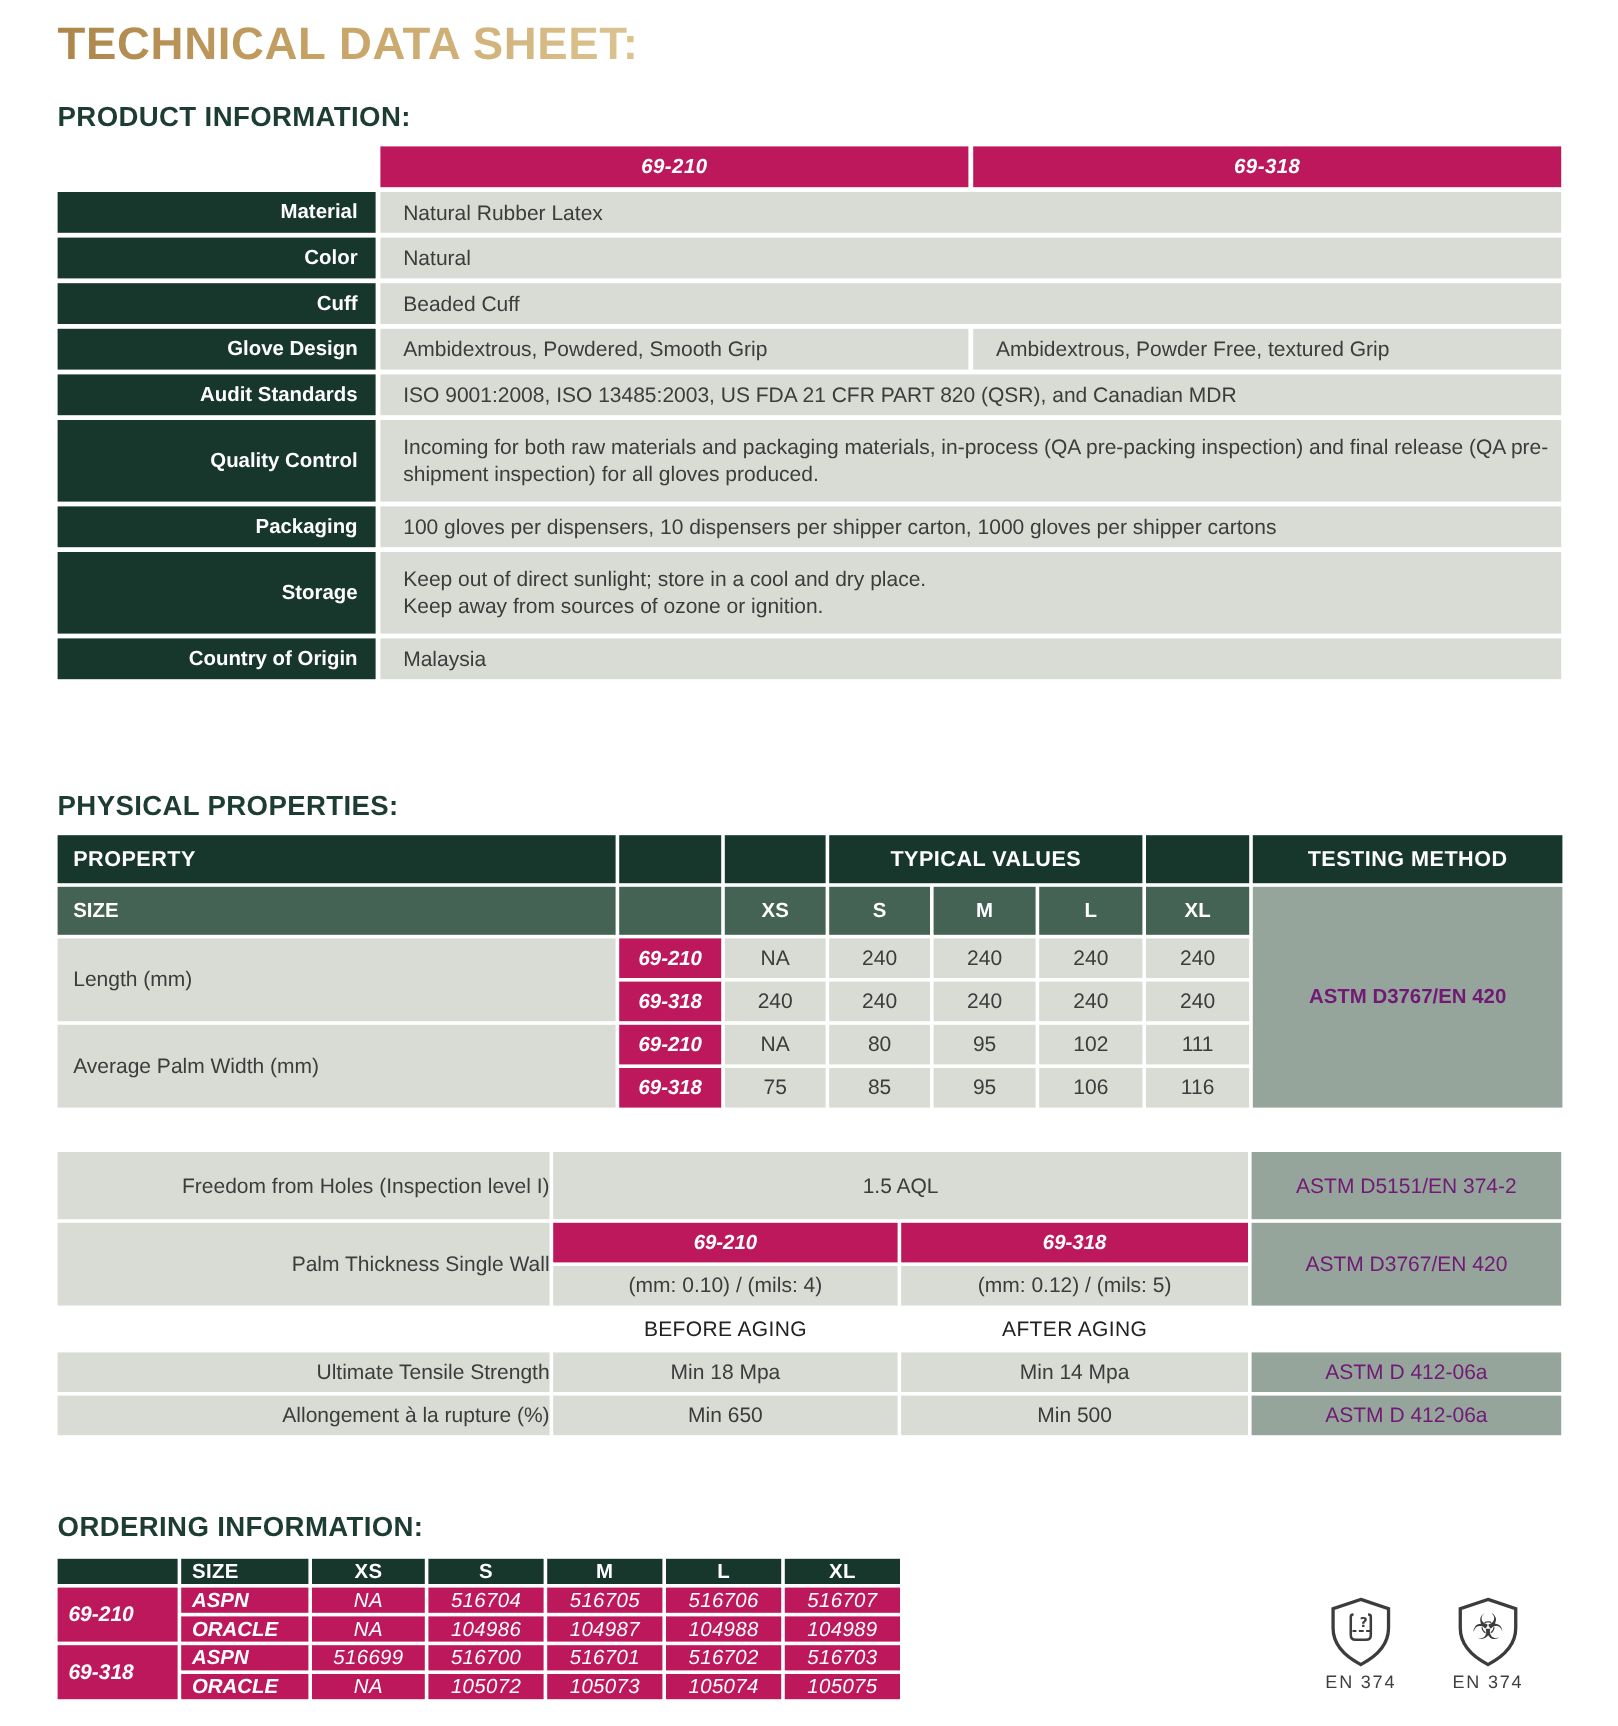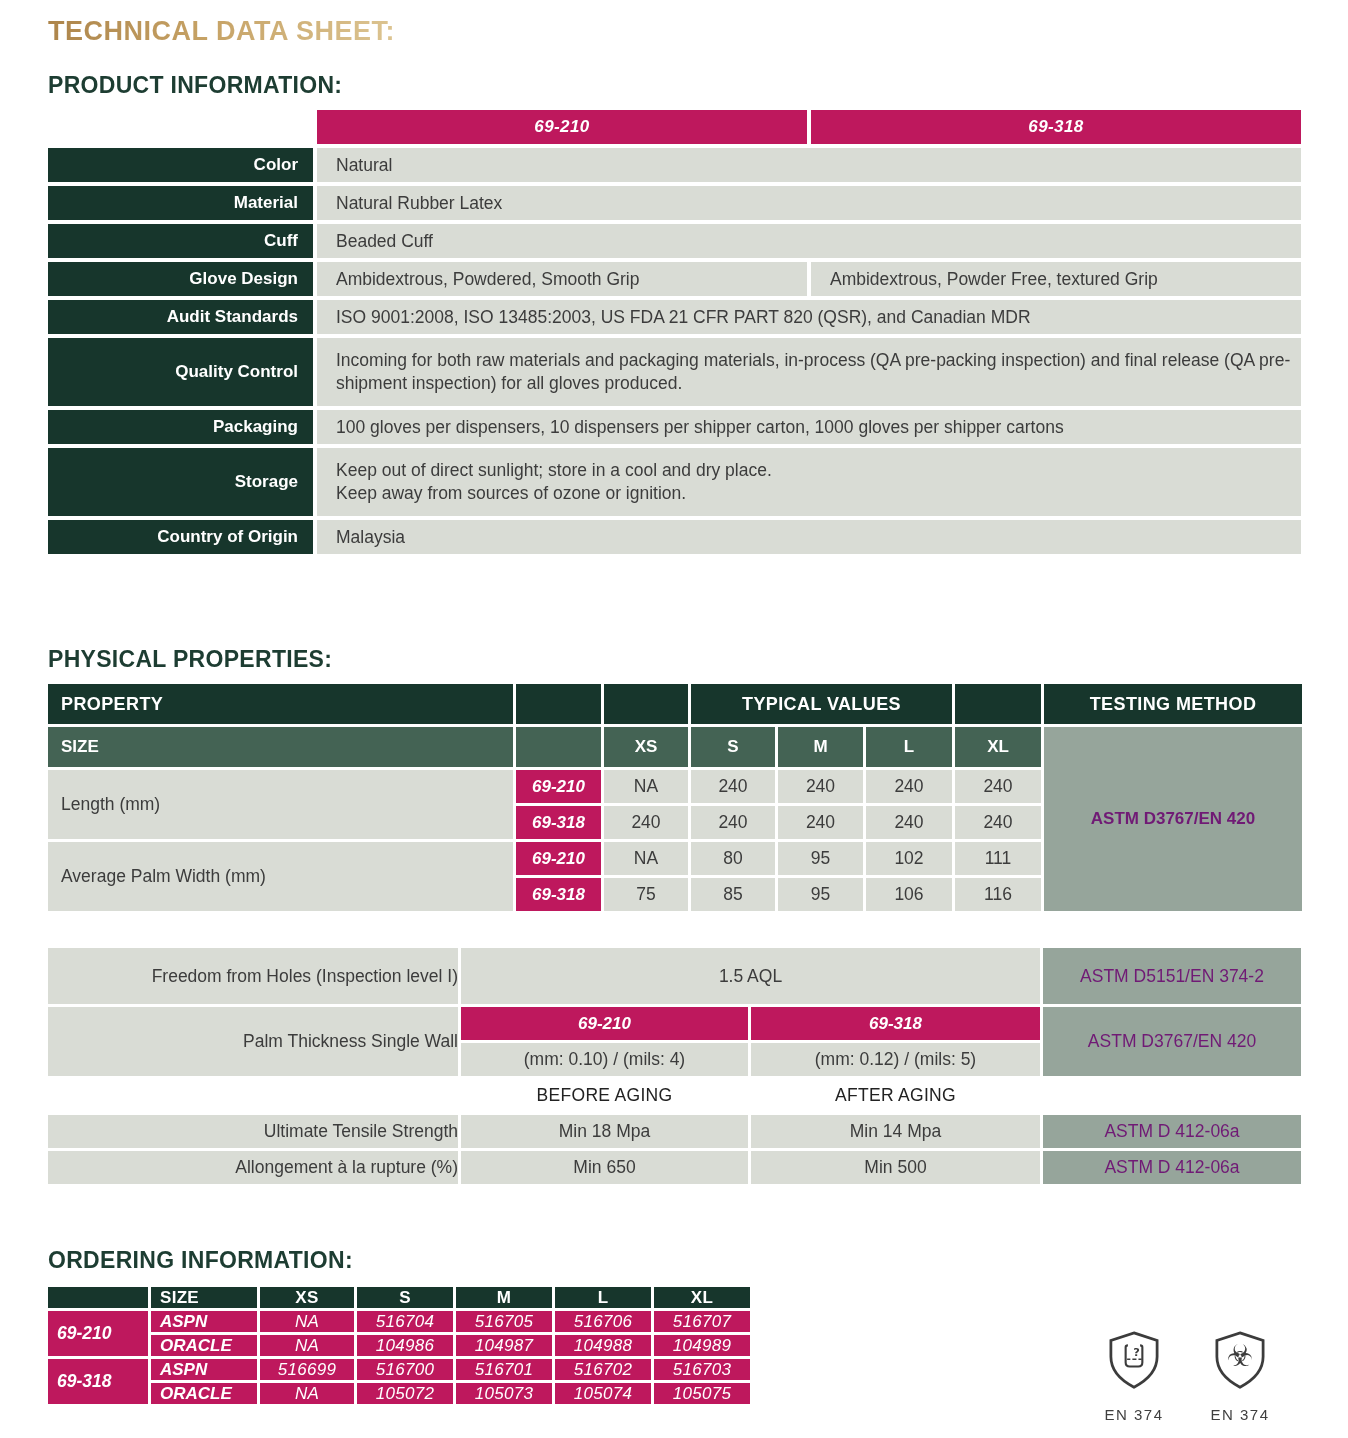--- a/index.html
+++ b/index.html
@@ -9,21 +9,21 @@
     width: 1348px;
     height: 1438px;
     background: #ffffff;
     font-family: "Liberation Sans", "DejaVu Sans", sans-serif;
     color: #3c3c3c;
     overflow: hidden;
   }
   
   .title {
     margin: 16px 0 0 48px;
-    font-size: 27px;
+    font-size: 38px;
     font-weight: bold;
     letter-spacing: 0.5px;
     color: #bd9758;
   }
   @supports ((-webkit-background-clip: text) or (background-clip: text)) {
     .title {
       background: linear-gradient(90deg, #ad854b 0%, #c6a265 45%, #dcc491 100%);
       -webkit-background-clip: text;
       background-clip: text;
       -webkit-text-fill-color: transparent;
@@ -88,21 +88,21 @@
 
   
   .certs {
     position: absolute;
     left: 1103px;
     top: 1330px;
     display: flex;
     gap: 44px;
   }
   .cert { display: flex; flex-direction: column; align-items: center; width: 62px; }
-  .cert .cert-label { margin-top: 16px; font-size: 15px; letter-spacing: 1.5px; color: #3f3f3f; }
+  .cert .cert-label { margin-top: 4px; font-size: 15px; letter-spacing: 1.5px; color: #3f3f3f; }
 </style>
 </head>
 <body>
 
 <div class="page">
 
   <h1 class="title">TECHNICAL DATA SHEET:</h1>
 
   
   <h2 class="section-heading" id="product-heading">PRODUCT INFORMATION:</h2>
@@ -113,26 +113,26 @@
         <col style="width:490px">
         <col style="width:490px">
       </colgroup>
     <tbody>
         <tr>
       <td class="c-none"></td>
       <th class="c-mid hdr">69-210</th>
       <th class="c-mid hdr">69-318</th>
     </tr>
     <tr>
+      <th class="c-dark lbl">Material</th>
+      <td class="c-light val" colspan="2">Natural Rubber Latex</td>
+    </tr>
+    <tr>
       <th class="c-dark lbl">Color</th>
       <td class="c-light val" colspan="2">Natural</td>
-    </tr>
-    <tr>
-      <th class="c-dark lbl">Material</th>
-      <td class="c-light val" colspan="2">Natural Rubber Latex</td>
     </tr>
     <tr>
       <th class="c-dark lbl">Cuff</th>
       <td class="c-light val" colspan="2">Beaded Cuff</td>
     </tr>
     <tr>
       <th class="c-dark lbl">Glove Design</th>
       <td class="c-light val">Ambidextrous, Powdered, Smooth Grip</td>
       <td class="c-light val">Ambidextrous, Powder Free, textured Grip</td>
     </tr>

